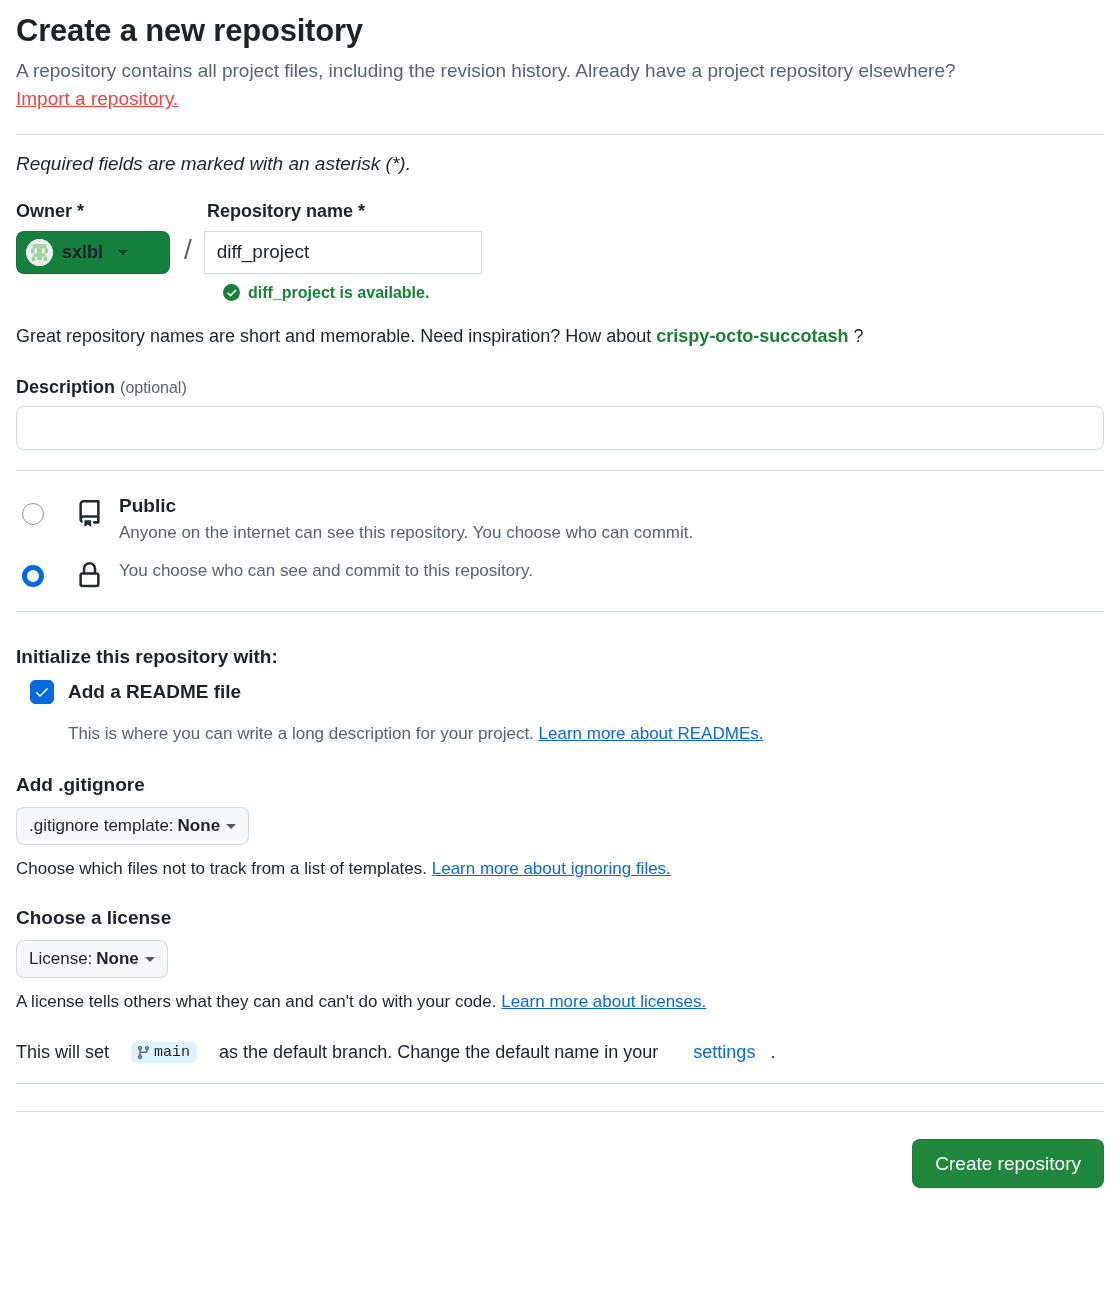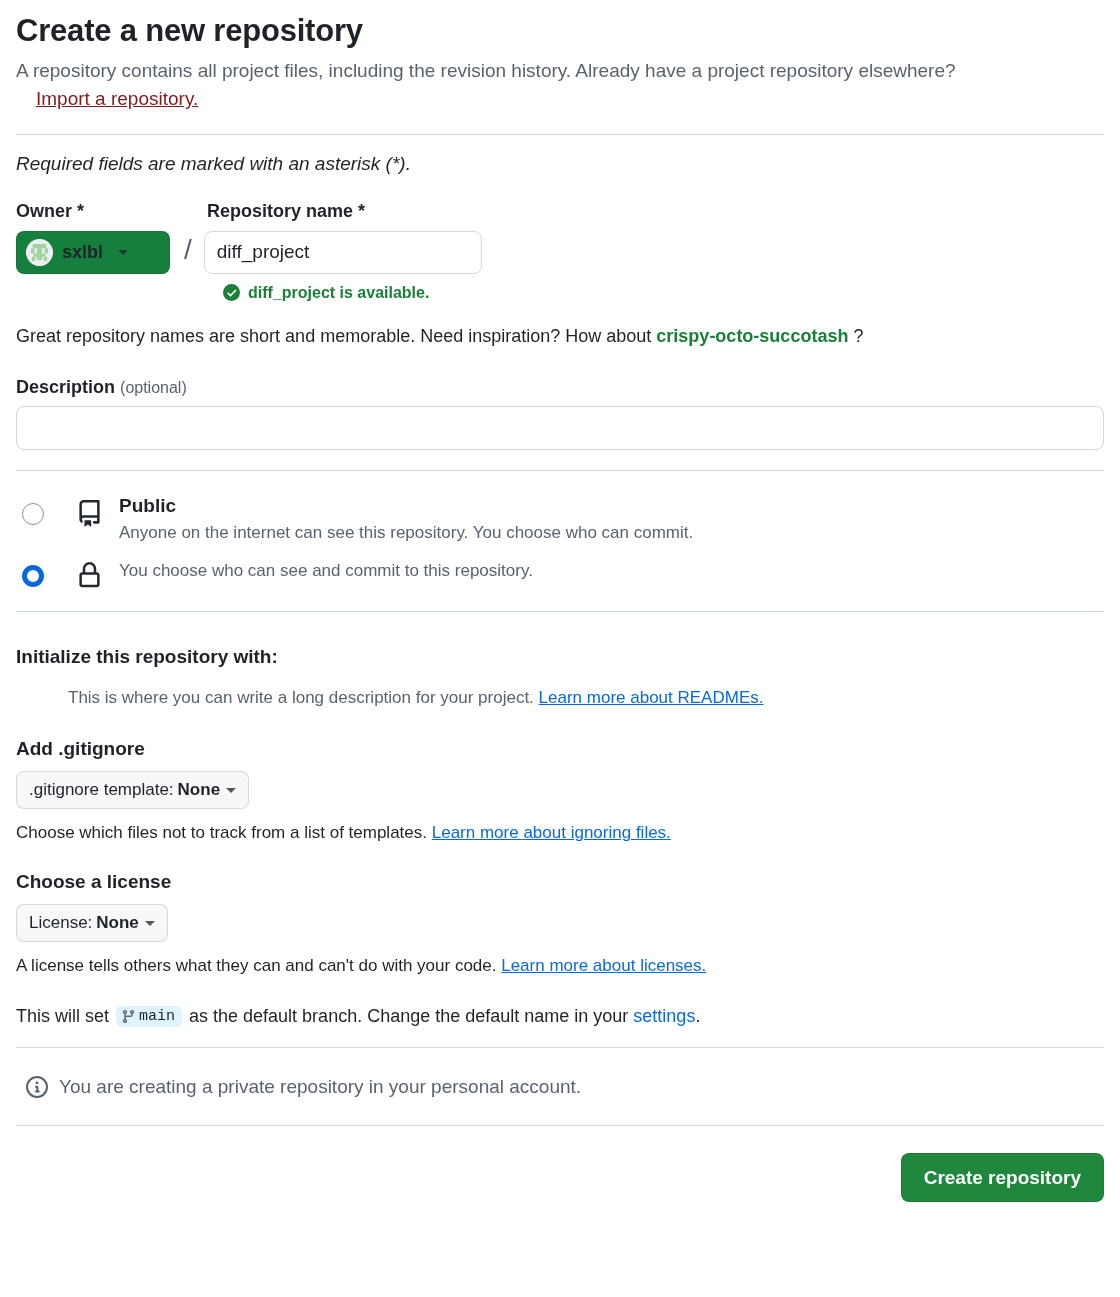--- a/index.html
+++ b/index.html
@@ -24,24 +24,23 @@
     margin: 12px 0 6px 0;
     line-height: 1.25;
   }
   .intro {
     font-size: 19px;
     color: #59636e;
     line-height: 1.5;
     margin: 0;
   }
   .intro-link {
-    color: #7f1d1d;
+    color: #ef4444;
     text-decoration: underline;
     cursor: pointer;
-    margin-left: 20px;
   }
   .rule {
     border: 0;
     border-top: 1px solid #d1d9e0;
     margin: 20px 0 0 0;
     height: 0;
   }
   .required-note {
     font-style: italic;
     font-size: 19px;
@@ -103,21 +102,21 @@
     font-size: 28px;
     color: #59636e;
     margin: 0 12px 0 14px;
     font-weight: 300;
     transform: translateY(-2px);
   }
   .name-input {
     width: 278px;
     height: 43px;
     border: 1px solid #d1d9e0;
-    border-radius: 8px;
+    border-radius: 0;
     font-size: 19px;
     font-family: "Liberation Sans", sans-serif;
     color: #1f2328;
     padding: 0 12px;
     background: #ffffff;
     outline: none;
   }
   .availability {
     display: flex;
     align-items: center;
@@ -277,21 +276,21 @@
   .helper-muted { color: #1f2328; }
 
   
   .branch-note {
     font-size: 18px;
     color: #1f2328;
     margin-top: 30px;
     display: flex;
     align-items: center;
     flex-wrap: wrap;
-    gap: 0;
+    gap: 15px;
   }
   .branch-badge {
     display: inline-flex;
     align-items: center;
     gap: 3px;
     background: #ddf4ff;
     border-radius: 6px;
     padding: 2px 7px 2px 5px;
     margin: 0 7px;
   }
@@ -320,21 +319,21 @@
     display: flex;
     justify-content: flex-end;
     padding: 27px 0 20px 0;
   }
   .btn-primary {
     background: #1f883d;
     color: #ffffff;
     border: 1px solid rgba(31,35,40,0.15);
     border-radius: 8px;
     font-size: 19px;
-    font-weight: 700;
+    font-weight: 400;
     font-family: "Liberation Sans", sans-serif;
     padding: 0 22px;
     height: 49px;
     cursor: pointer;
     margin-left: 20px;
   }
 </style>
 </head>
 <body>
 
@@ -427,20 +426,28 @@
         <div class="vis-desc">You choose who can see and commit to this repository.</div>
       </div>
     </div>
   </div>
 
   <hr class="rule">
 
   
   <div class="section-title">Initialize this repository with:</div>
 
+  <div class="checkbox-row">
+    <span class="checkbox">
+      <svg viewBox="0 0 16 16" width="16" height="16">
+        <path fill="#ffffff" d="M13.78 4.22a.75.75 0 0 1 0 1.06l-7.25 7.25a.75.75 0 0 1-1.06 0L2.22 9.28a.75.75 0 0 1 1.06-1.06L6 10.94l6.72-6.72a.75.75 0 0 1 1.06 0Z"></path>
+      </svg>
+    </span>
+    <span class="cb-title">Add a README file</span>
+  </div>
   <div class="sub-desc">
     <span>This is where you can write a long description for your project.</span>
     <a class="inline-link">Learn more about READMEs.</a>
   </div>
 
   
   <div class="group-title">Add .gitignore</div>
   <div class="select-btn">
     <span class="sel-label">.gitignore template:</span>
     <span class="sel-value">None</span>
@@ -474,26 +481,20 @@
     </span>
     <span>as the default branch. Change the default name in your</span>
     <span>&nbsp;</span>
     <a class="inline-link" style="text-decoration:none">settings</a>
     <span>.</span>
   </div>
 
   <hr class="rule">
 
   
-  <div class="notice">
-    <svg width="22" height="22" viewBox="0 0 16 16">
-      <path fill="#59636e" d="M0 8a8 8 0 1 1 16 0A8 8 0 0 1 0 8Zm8-6.5a6.5 6.5 0 1 0 0 13 6.5 6.5 0 0 0 0-13ZM6.5 7.75A.75.75 0 0 1 7.25 7h1a.75.75 0 0 1 .75.75v2.75h.25a.75.75 0 0 1 0 1.5h-2a.75.75 0 0 1 0-1.5h.25v-2h-.25a.75.75 0 0 1-.75-.75ZM8 6a1 1 0 1 1 0-2 1 1 0 0 1 0 2Z"></path>
-    </svg>
-    <span>You are creating a private repository in your personal account.</span>
-  </div>
 
   <hr class="footer-rule">
 
   <div class="actions">
     <button class="btn-primary">Create repository</button>
   </div>
 
 </div>
 
 </body></html>

